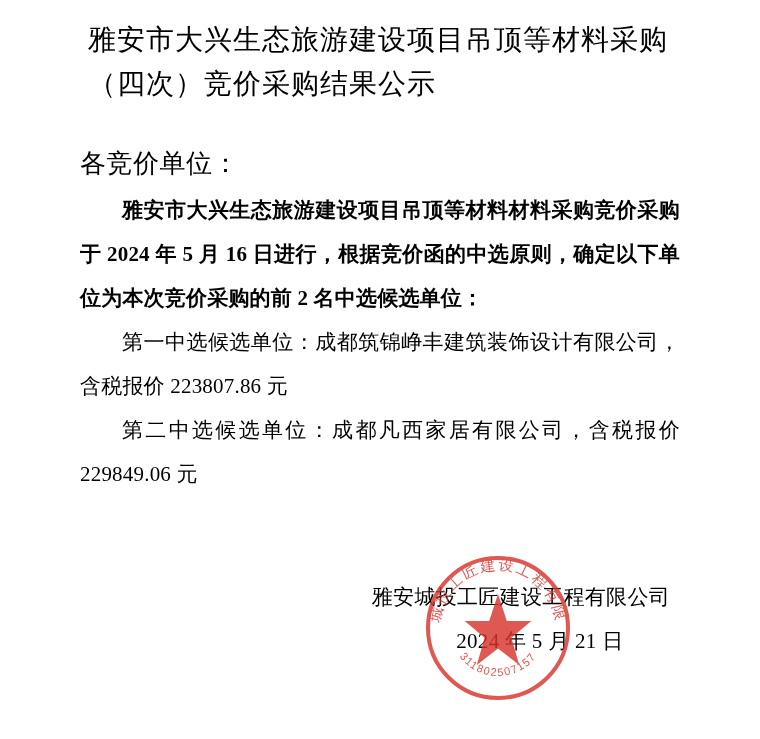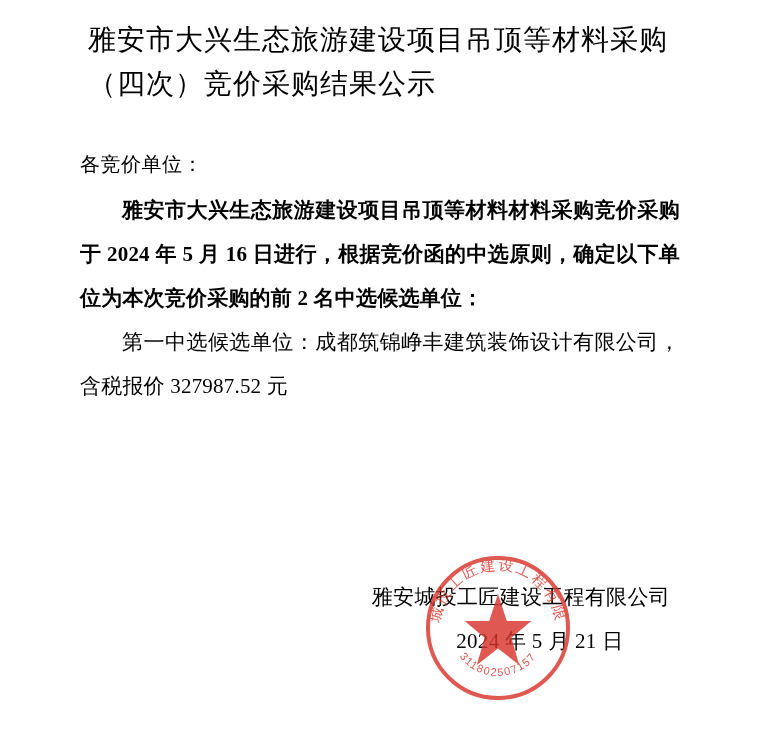--- a/index.html
+++ b/index.html
@@ -24,21 +24,21 @@
   .doc-title {
     font-family: "Liberation Serif", serif;
     font-size: 28px;
     line-height: 44px;
     letter-spacing: 1px;
     font-weight: 400;
     margin: 8px 0 0 0;
     padding: 0 8px;
   }
   .salutation {
-    font-size: 20px;
+    font-size: 26px;
     line-height: 44px;
     margin-top: 36px;
     letter-spacing: 0.5px;
   }
   .para {
     font-size: 21px;
     line-height: 44px;
     text-align: justify;
     text-justify: inter-ideograph;
     text-indent: 2em;
@@ -82,22 +82,23 @@
 <body>
 
 <div class="page">
 
   <h1 class="doc-title">雅安市大兴生态旅游建设项目吊顶等材料采购（四次）竞价采购结果公示</h1>
 
   <div class="salutation">各竞价单位：</div>
 
   <p class="para first-body">雅安市大兴生态旅游建设项目吊顶等材料材料采购竞价采购于 2024 年 5 月 16 日进行，根据竞价函的中选原则，确定以下单位为本次竞价采购的前 2 名中选候选单位：</p>
 
-  <p class="para">第一中选候选单位：成都筑锦峥丰建筑装饰设计有限公司，含税报价 327987.52 元</p>
+  <p class="para">第一中选候选单位：成都筑锦峥丰建筑装饰设计有限公司，含税报价 223807.86 元</p>
 
+  <p class="para">第二中选候选单位：成都凡西家居有限公司，含税报价 229849.06 元</p>
 
 
   <div class="sign-block">
     <div>雅安城投工匠建设工程有限公司</div>
     <div class="sign-date">2024 年 5 月 21 日</div>
   </div>
 
   <div class="seal">
     <svg viewBox="0 0 160 160" xmlns="http://www.w3.org/2000/svg">
       <defs>

